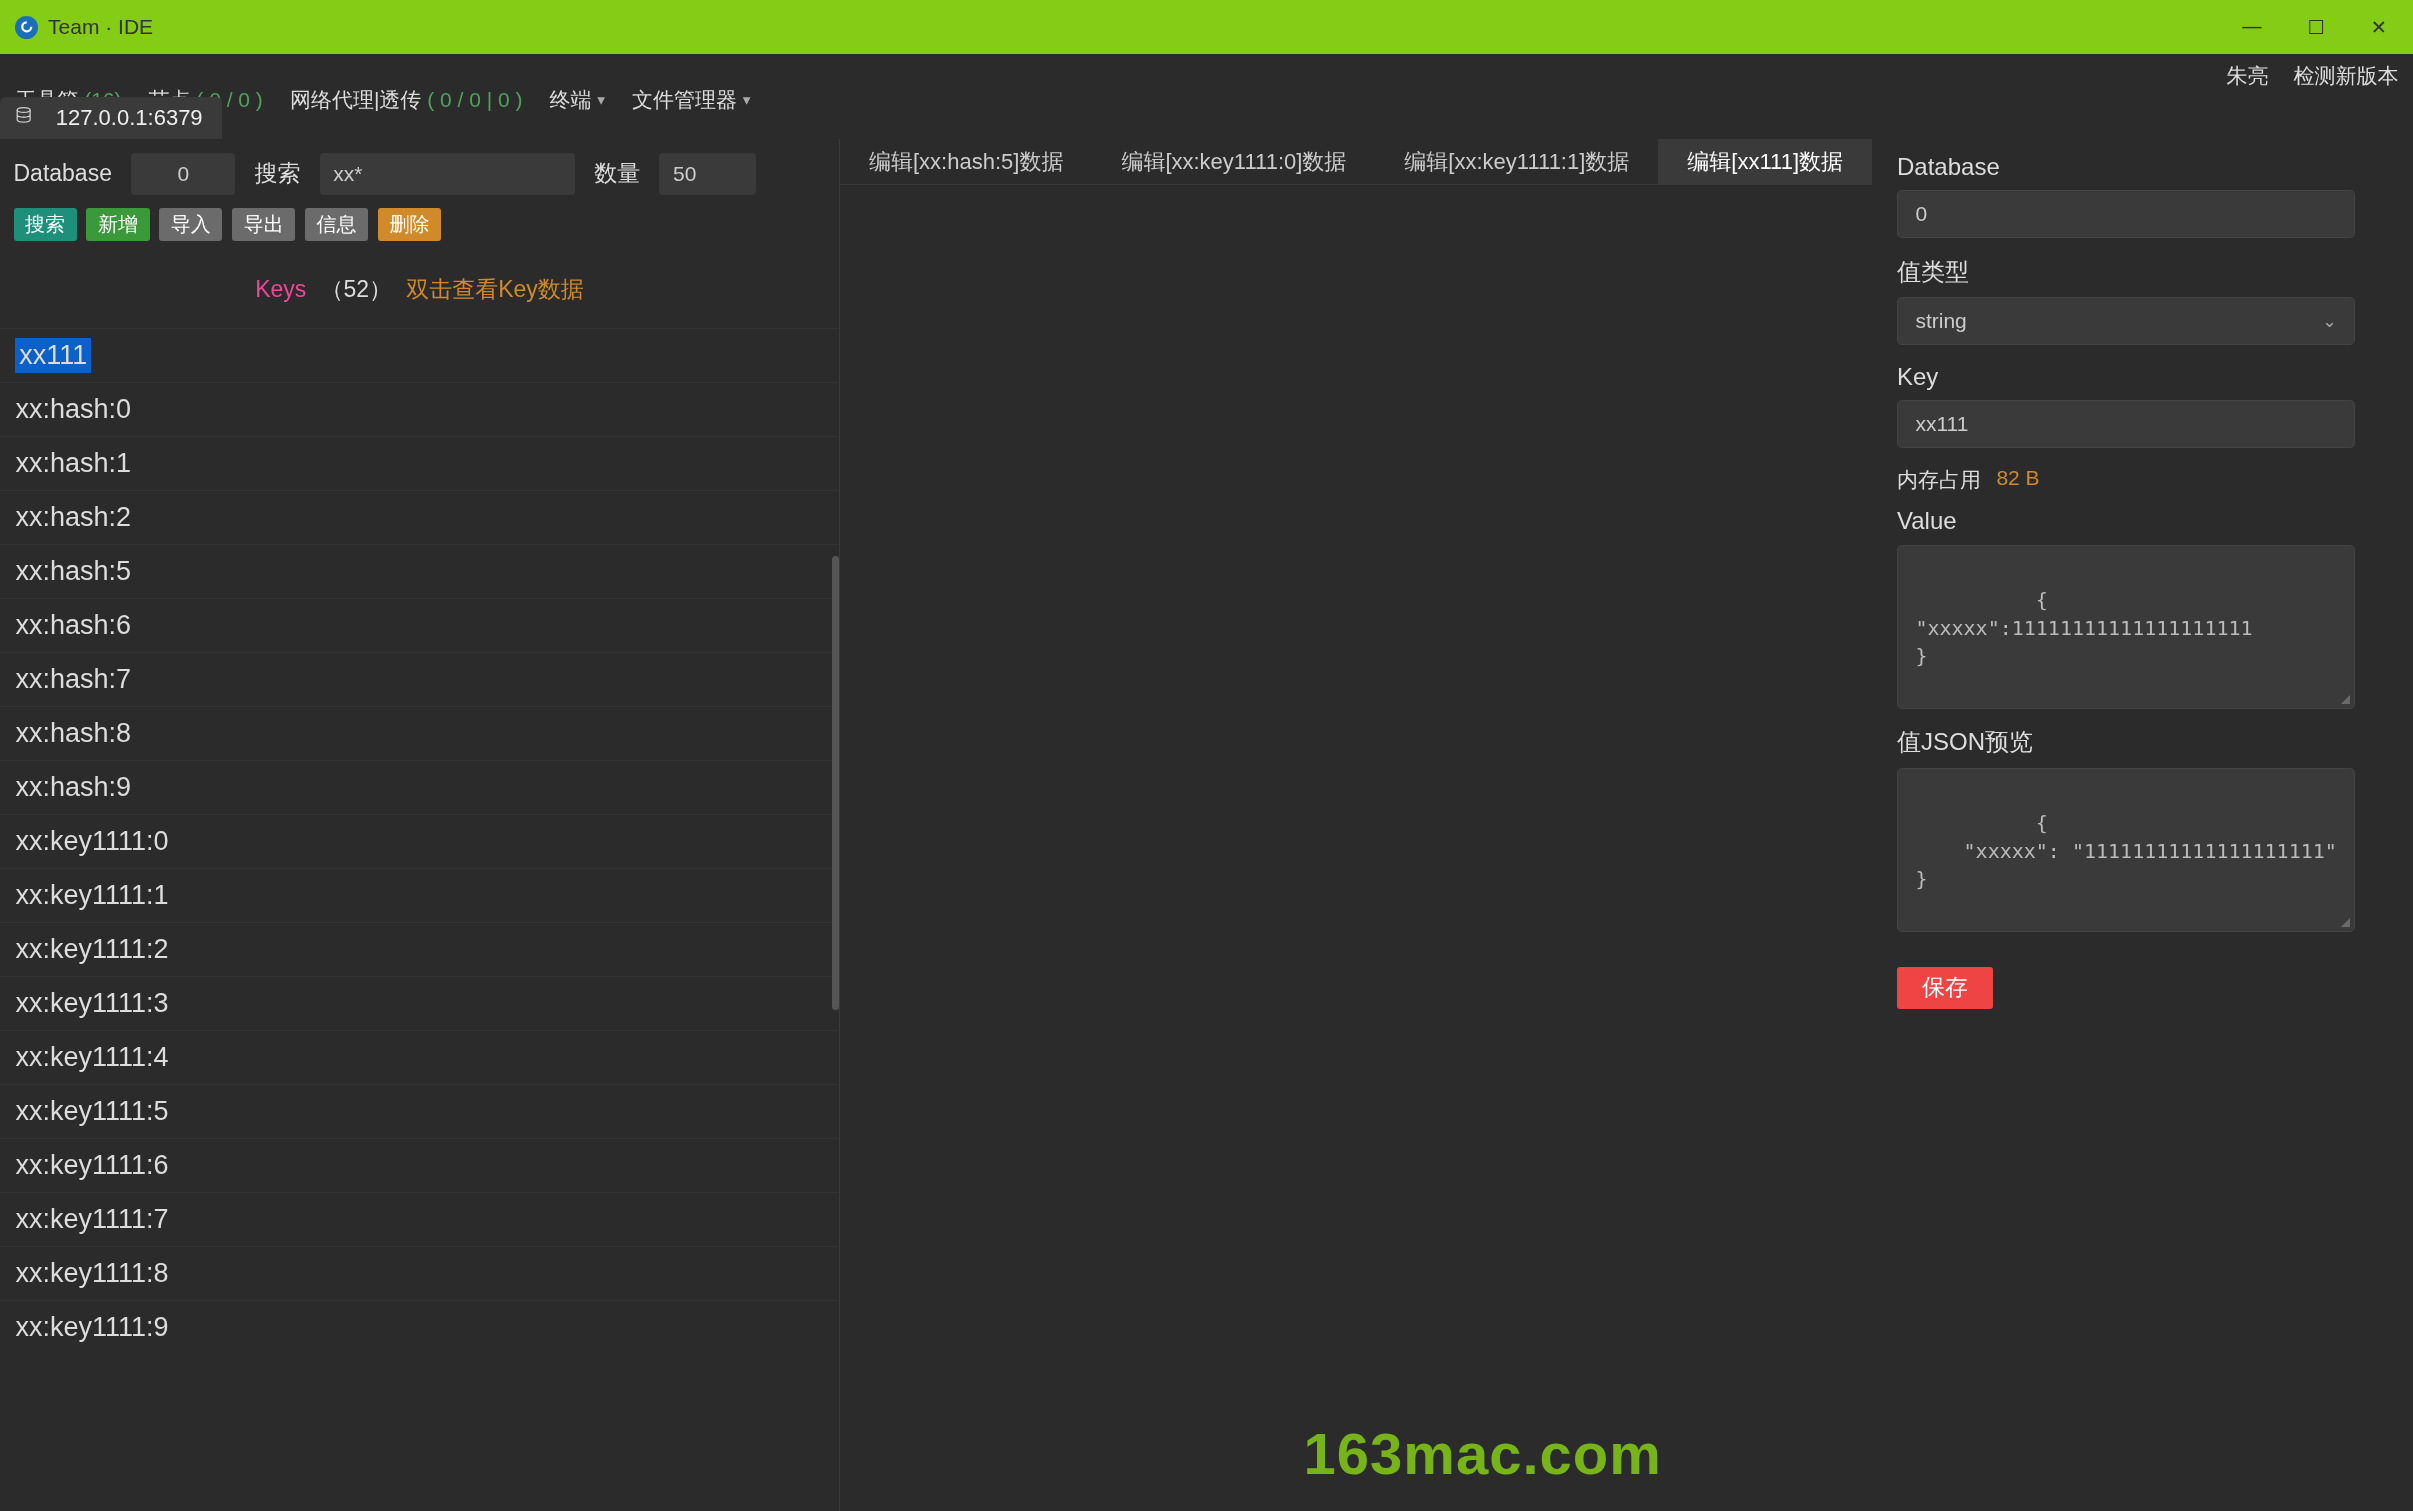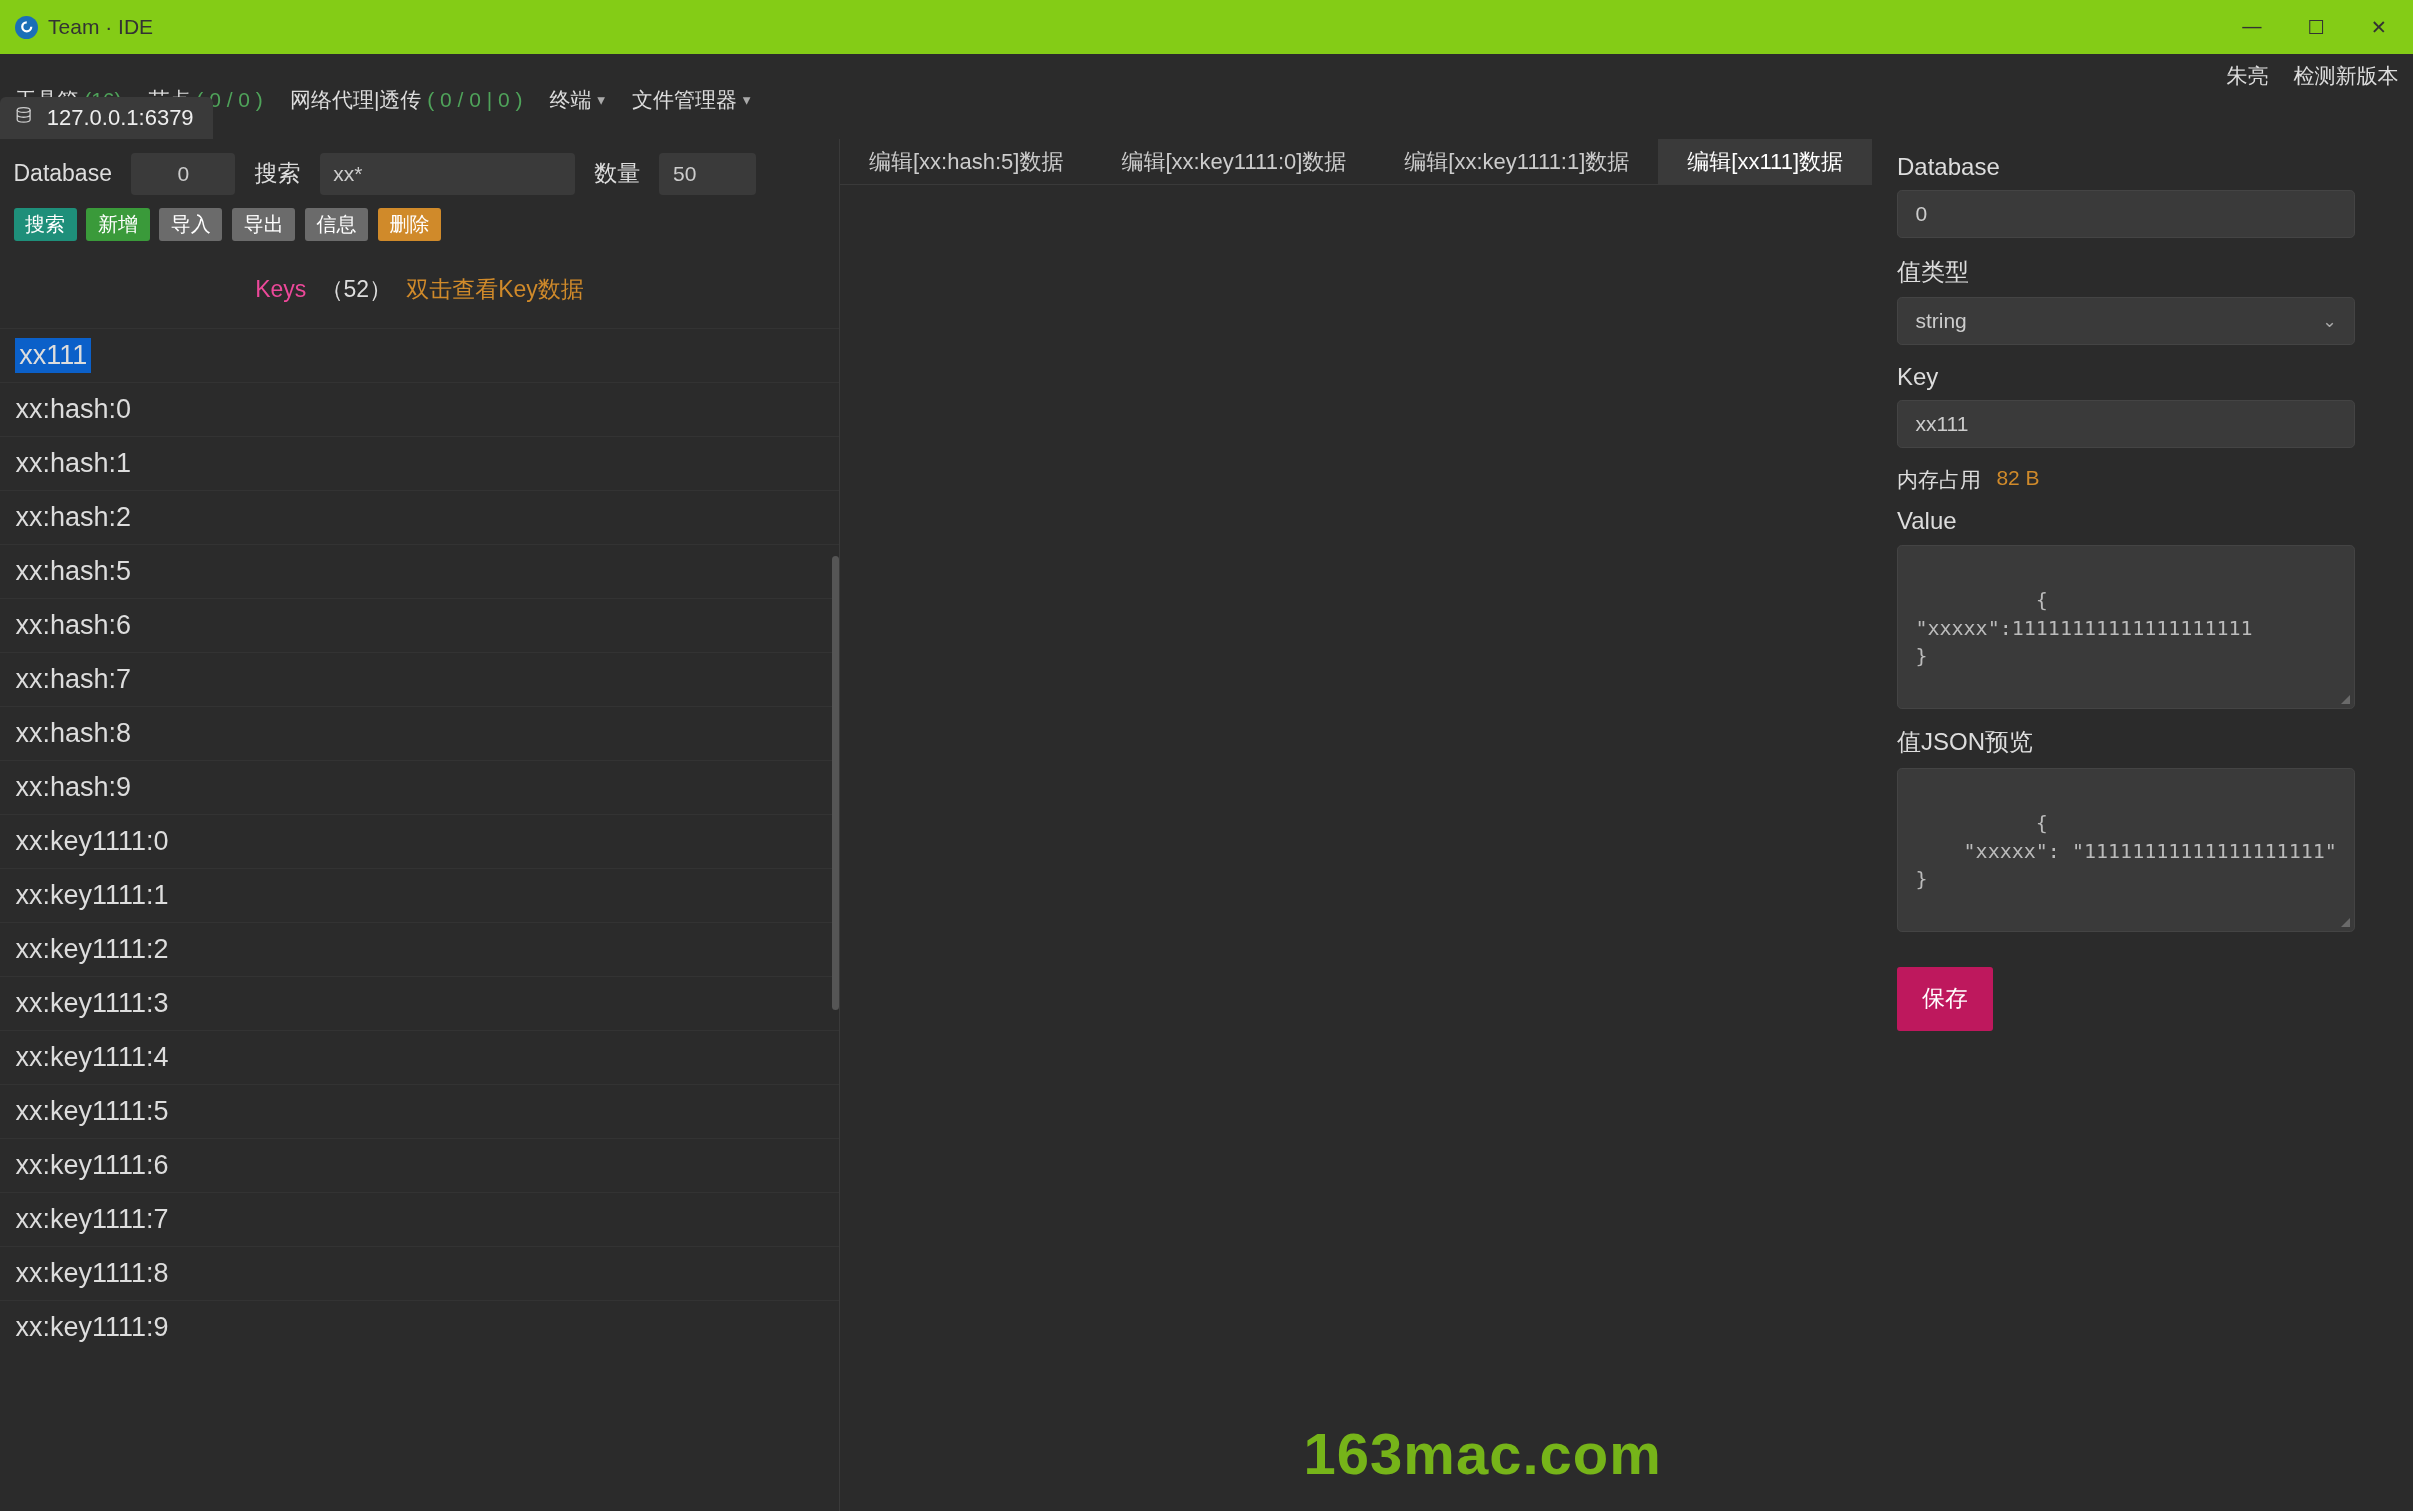--- a/index.html
+++ b/index.html
@@ -51,21 +51,21 @@
 }
 .conn-tab {
   background: #3a3a3a;
   border-top-left-radius: 5.8px;
   border-top-right-radius: 5.8px;
   display: flex;
   align-items: center;
   padding: 0 19.3px 0 13.5px;
   font-size: 22px;
   color: #eee;
-  gap: 14px;
+  gap: 23px;
   cursor: pointer;
 }
 .conn-tab .db-icon { font-size: 19.3px; }
 .main-area {
   display: flex;
   height: calc(1511px - 50px - 43px - 42px);
 }
 .left-panel {
   width: 840px;
   border-right: 1px solid #3a3a3a;
@@ -187,26 +187,26 @@
 .value-ta { height: 164px; }
 .json-ta { height: 164px; }
 .resize-handle {
   position:absolute; right:3.9px; bottom:3.9px;
   width:0;height:0;
   border-left:9.7px solid transparent;
   border-bottom:9.7px solid #6a6a6a;
 }
 .save-btn {
   margin-top: 17.4px;
-  background: #be185d;
+  background: #ef4444;
   color:#fff;
   display:inline-flex;
   align-items:center;
   justify-content:center;
-  height: 64px;
+  height: 42px;
   padding: 0 25px;
   font-size: 23px;
   border-radius: 2.9px;
   cursor:pointer;
 }
 .watermark {
   position: absolute;
   bottom: 24px;
   left: 54%;
   font-size: 58px;

